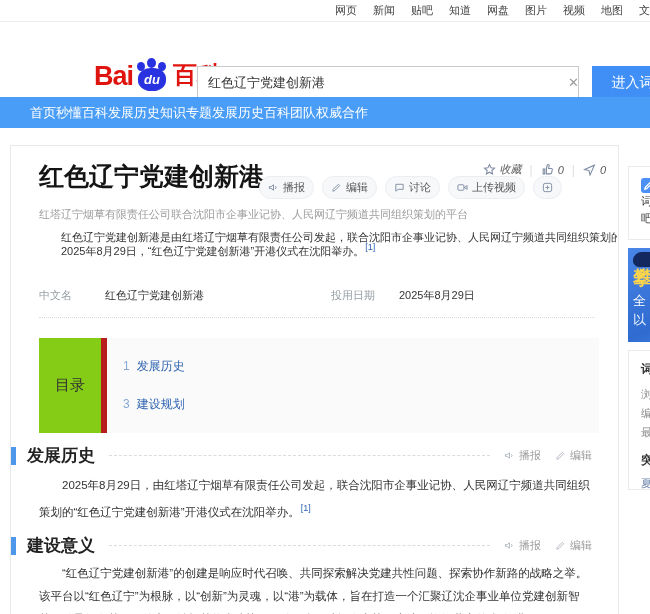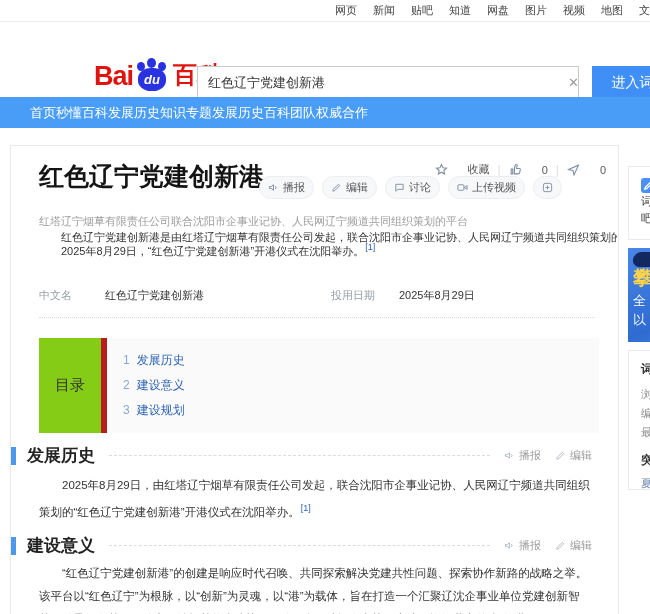--- a/index.html
+++ b/index.html
@@ -38,31 +38,31 @@
   #bluenav a { color:#fff; font-size:13px; text-decoration:none; white-space:nowrap; }
 
   
   #card { position:absolute; left:10px; top:145px; width:609px; height:520px;
     background:#fff; border:1px solid #e8e8e8; }
 
   .actions { position:absolute; top:16px; right:12px; display:flex; align-items:center;
     gap:8px; font-size:11px; color:#595959; }
   .actions svg { display:block; }
   .actions .sep { color:#e0e0e0; font-size:12px; }
-  .act { display:flex; align-items:center; gap:20px; cursor:pointer; }
+  .act { display:flex; align-items:center; gap:4px; cursor:pointer;font-style:italic; }
 
   #title { position:absolute; left:28px; top:14px; font-size:25px; font-weight:bold; color:#141414; white-space:nowrap; }
 
   .pillrow { position:absolute; left:248px; top:30px; display:flex; gap:8px; }
   .pill { display:inline-flex; align-items:center; gap:4px; padding:3px 8px;
     background:#f7f8fa; border:1px solid #ebedf0; border-radius:12px;
     font-size:11px; color:#555; white-space:nowrap; cursor:pointer; }
   .pill svg { display:block; }
 
-  #subtitle { position:absolute; left:28px; top:68px; font-size:11px; color:#9c9c9c; white-space:nowrap; }
+  #subtitle { position:absolute; left:28px; top:61px; font-size:11px; color:#9c9c9c; white-space:nowrap; }
 
   .summary { position:absolute; left:28px; width:578px; font-size:11px; color:#333;
     text-indent:2em; white-space:nowrap; overflow:hidden; }
   #sum1 { top:84px; }
   #sum2 { top:96px; }
   .ref { color:#2f64b1; font-size:9px; vertical-align:super; text-decoration:none; margin-left:1px; }
 
   #info { position:absolute; left:28px; top:142px; width:556px; display:flex;
     padding-bottom:14px; border-bottom:1px dotted #dcdcdc; font-size:11px; }
   #info .lbl { color:#97a0a6; }
@@ -229,23 +229,20 @@
     <span class="v1">红色辽宁党建创新港</span>
     <span class="lbl l2">投用日期</span>
     <span class="v2">2025年8月29日</span>
   </div>
 
   <div id="toc">
     <div class="toc-label">目录</div>
     <div class="toc-list">
       <div class="toc-item">
         <span class="num">1</span><span class="lab">发展历史</span>
-      </div>
-      <div class="toc-item">
-        <span class="num">2</span><span class="lab">建设意义</span>
       </div>
       <div class="toc-item">
         <span class="num">3</span><span class="lab">建设规划</span>
       </div>
     </div>
   </div>
 
   <div class="sec-head" id="sec1-head">
     <span class="sec-bar"></span>
     <h2>发展历史</h2>

